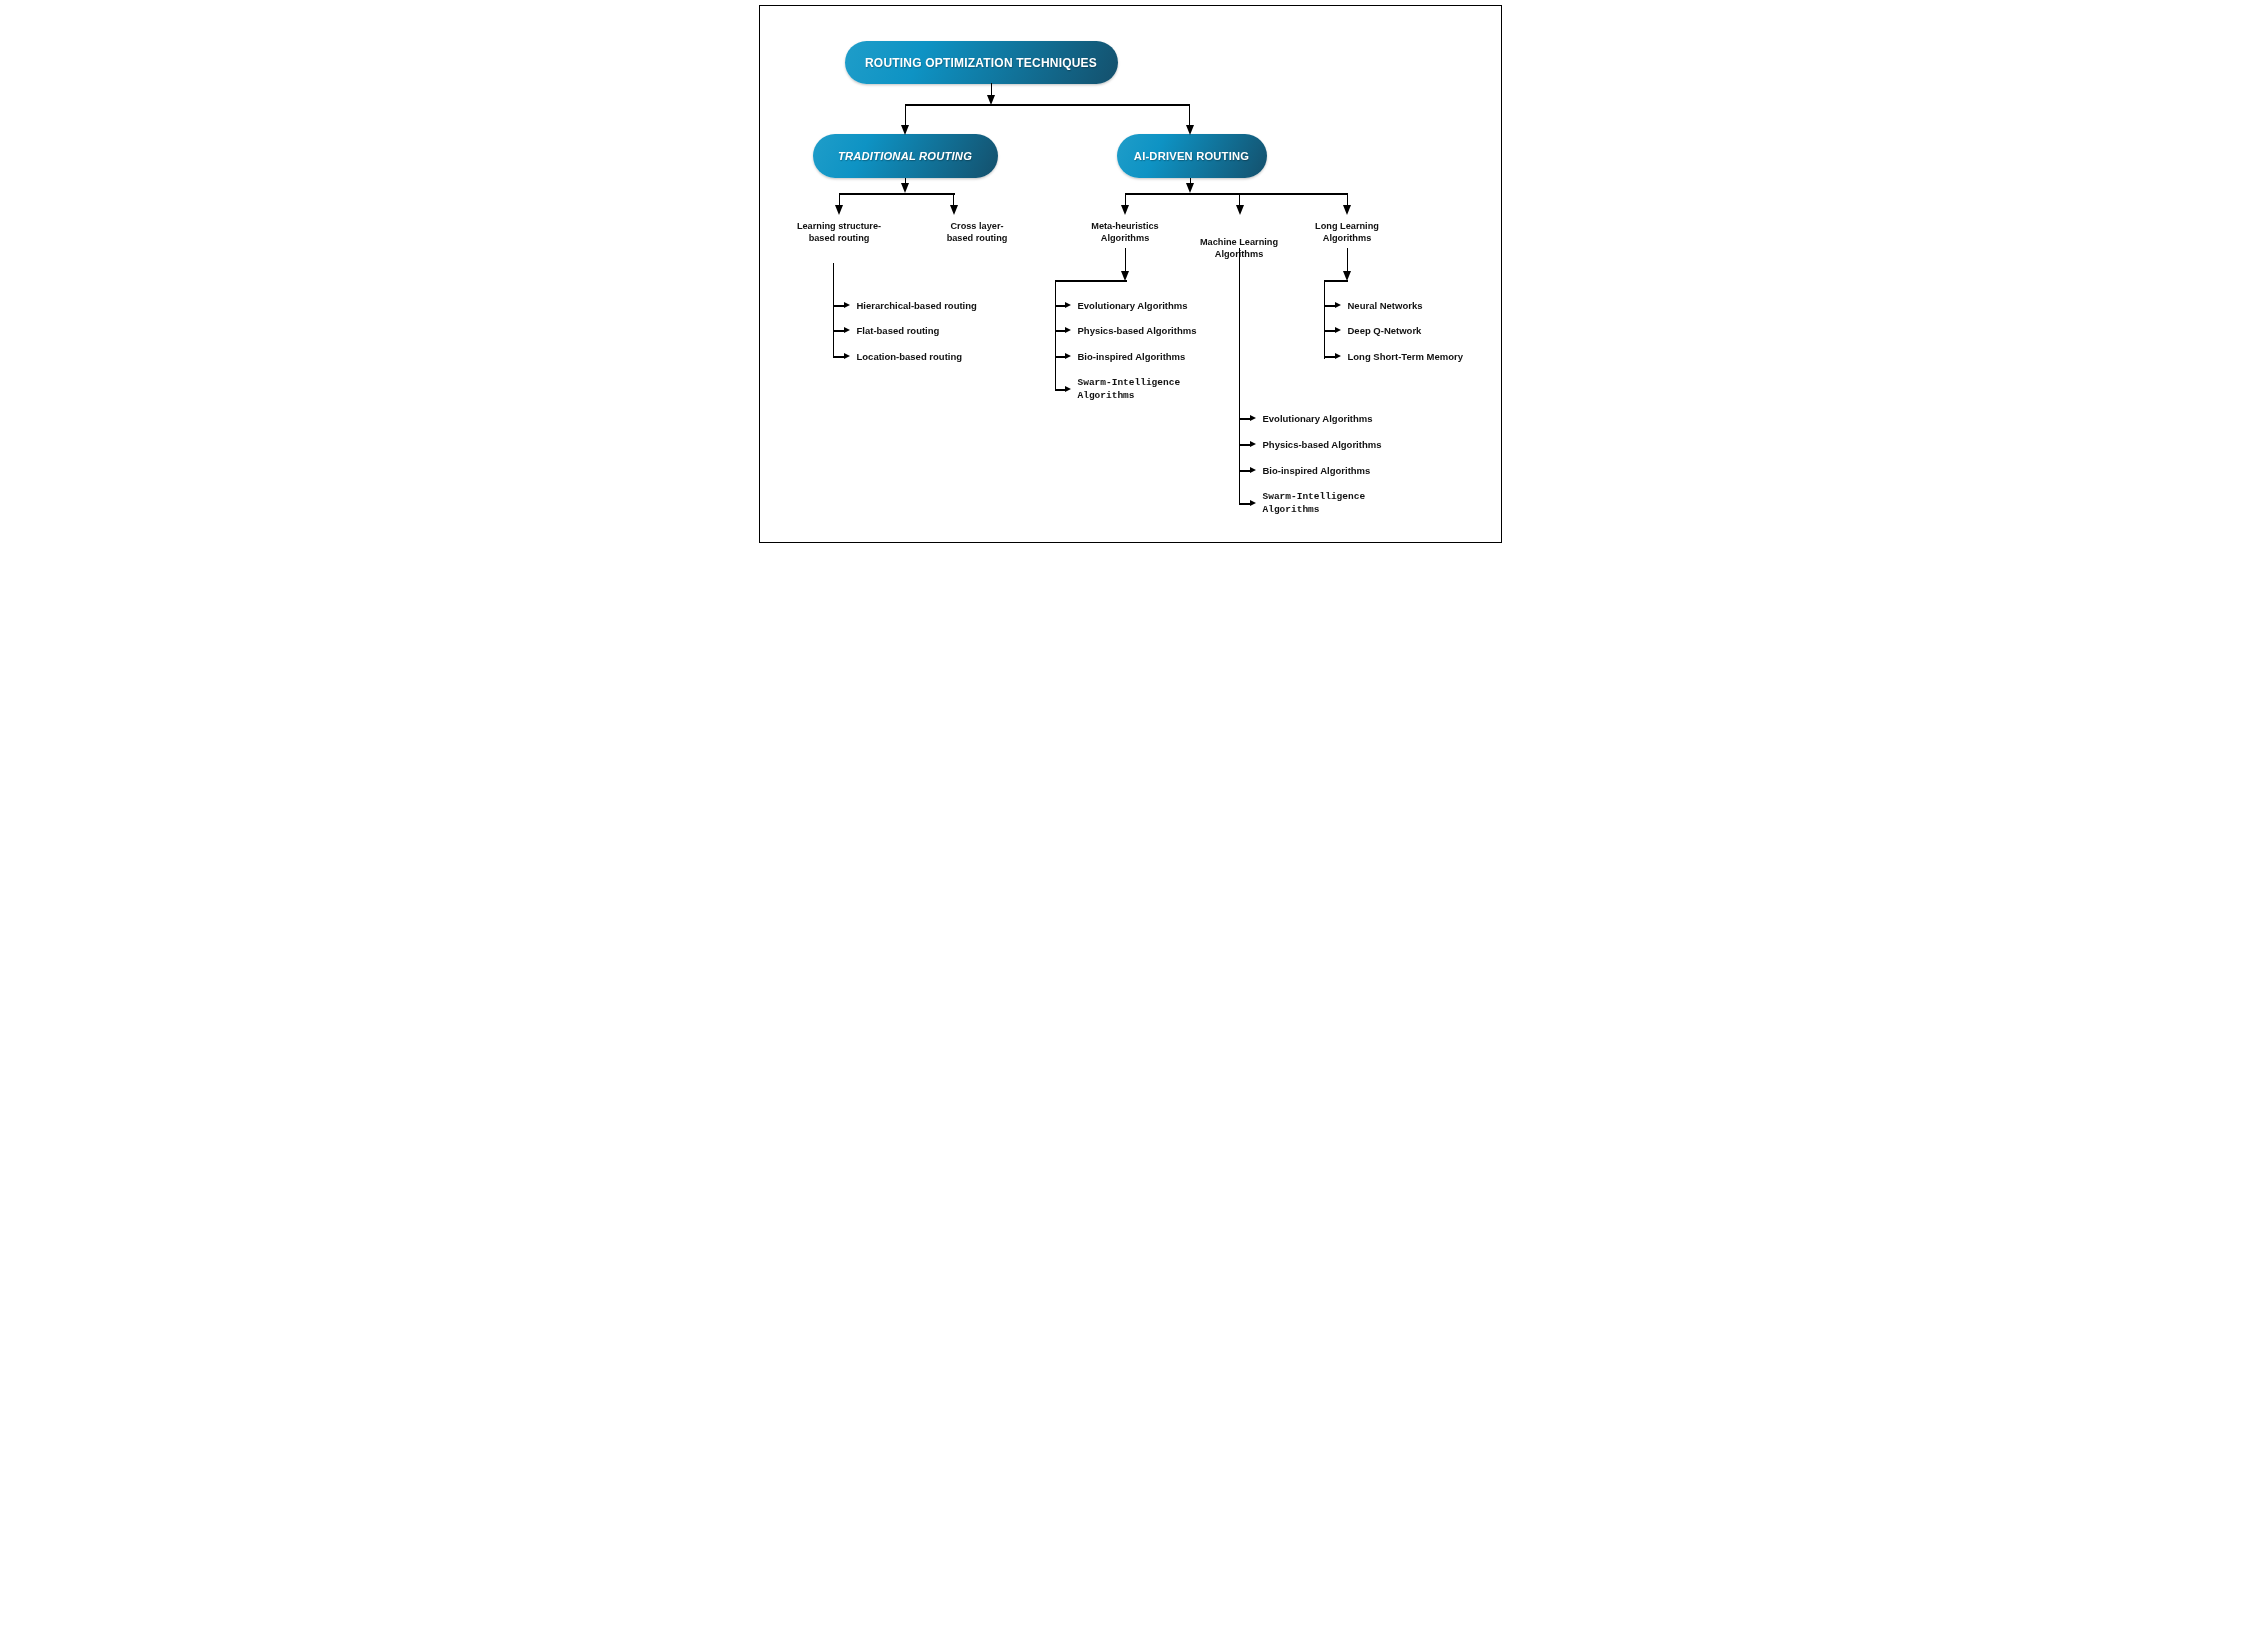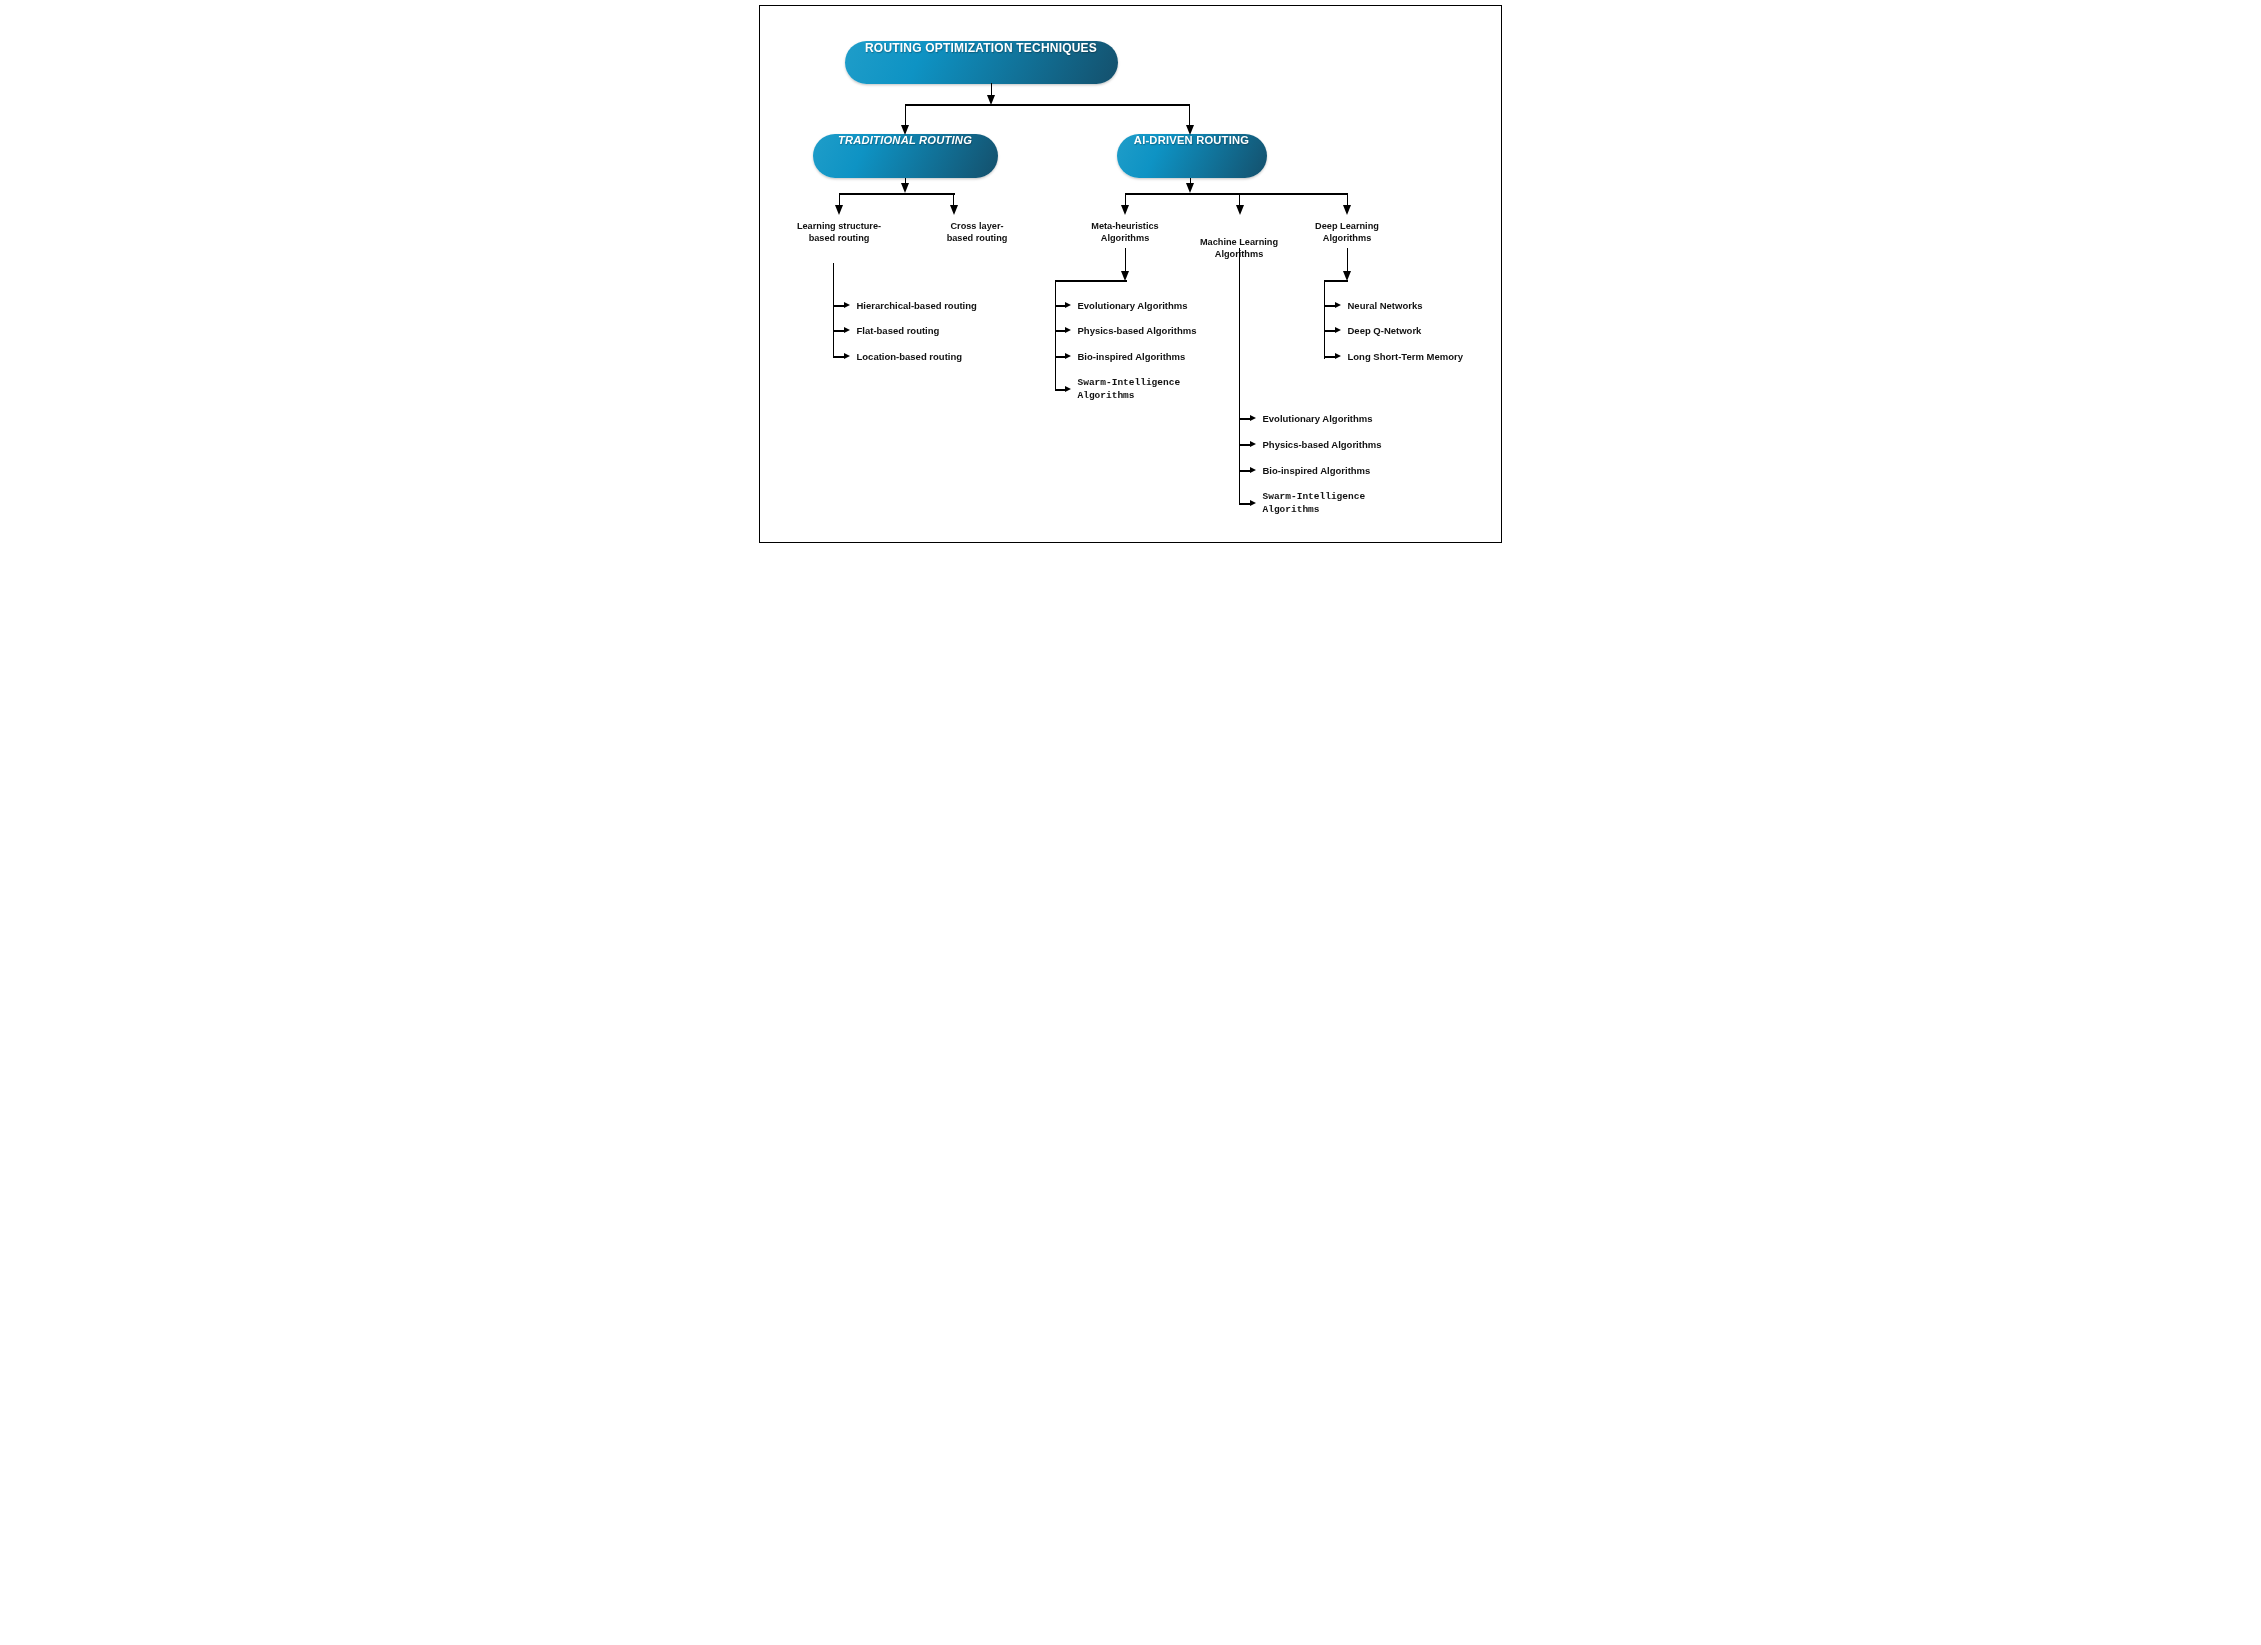--- a/index.html
+++ b/index.html
@@ -25,21 +25,21 @@
   }
   .frame{
     position:absolute;
     left:5.3px;top:4.7px;right:5.3px;bottom:4.7px;
     border:1.8px solid var(--line);
   }
   .pill{
     position:absolute;
     background:linear-gradient(115deg,var(--pill-gradient-start) 0%,var(--pill-gradient-mid) 28%,var(--pill-gradient-end) 100%);
     border-radius:22px;
-    display:flex;align-items:flex-start;justify-content:center;
+    display:flex;align-items:center;justify-content:center;
     color:#ffffff;
     font-weight:700;
     letter-spacing:0.2px;
     white-space:nowrap;
     text-shadow:0.6px 0.6px 1.2px rgba(0,0,0,0.30);
     box-shadow:0 1.2px 2.4px rgba(0,0,0,0.22);
   }
   .pill-root{left:91px;top:41px;width:273px;height:43px;font-size:12px;}
   .pill-sub{top:134px;height:44px;font-size:11.2px;}
   .pill-traditional{left:59px;width:185px;font-style:italic;}
@@ -117,21 +117,21 @@
   <div class="ad" style="left:367px;top:205px;"></div>
   <div class="vl" style="left:485px;top:193px;height:13px;"></div>
   <div class="ad" style="left:482px;top:205px;"></div>
   <div class="vl" style="left:593px;top:193px;height:13px;"></div>
   <div class="ad" style="left:589px;top:205px;"></div>
 
   <div class="group-label" style="left:41px;top:220px;width:89px;">Learning structure-based routing</div>
   <div class="group-label" style="left:164px;top:220px;width:71px;margin-left:24px;">Cross layer-based routing</div>
   <div class="group-label" style="left:330px;top:220px;width:83px;">Meta-heuristics Algorithms</div>
   <div class="group-label" style="left:438px;top:236px;width:95px;">Machine Learning Algorithms</div>
-  <div class="group-label" style="left:552px;top:220px;width:83px;">Deep Learning Algorithms</div>
+  <div class="group-label" style="left:552px;top:220px;width:83px;">Long Learning Algorithms</div>
 
   <div class="vl" style="left:79px;top:263px;height:95px;"></div>
   <div class="hl" style="left:79px;top:305px;width:11.2px;"></div>
   <div class="ar" style="left:90px;top:302px;"></div>
   <div class="hl" style="left:79px;top:330px;width:11.2px;"></div>
   <div class="ar" style="left:90px;top:327px;"></div>
   <div class="hl" style="left:79px;top:356px;width:11.2px;"></div>
   <div class="ar" style="left:90px;top:353px;"></div>
   <div class="leaf" style="left:103px;top:299px;">Hierarchical-based routing</div>
   <div class="leaf" style="left:103px;top:324px;">Flat-based routing</div>

